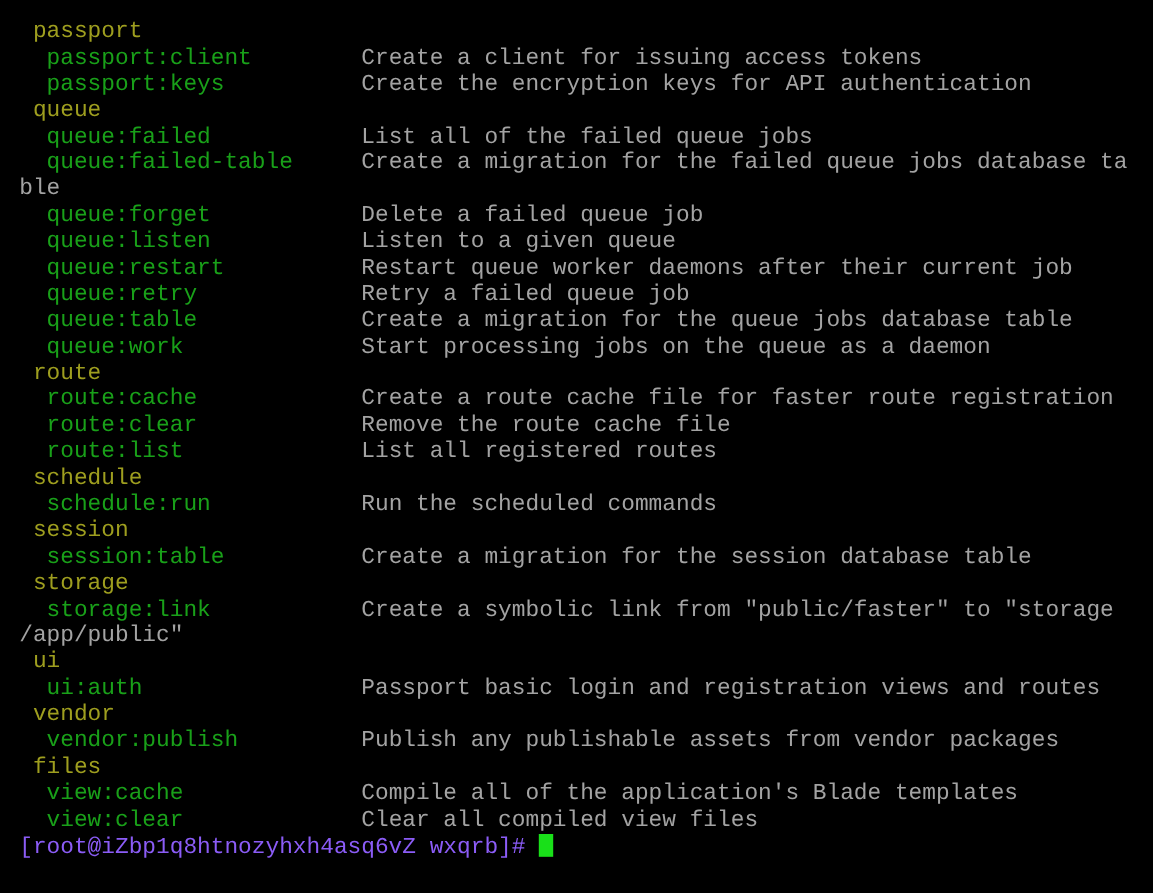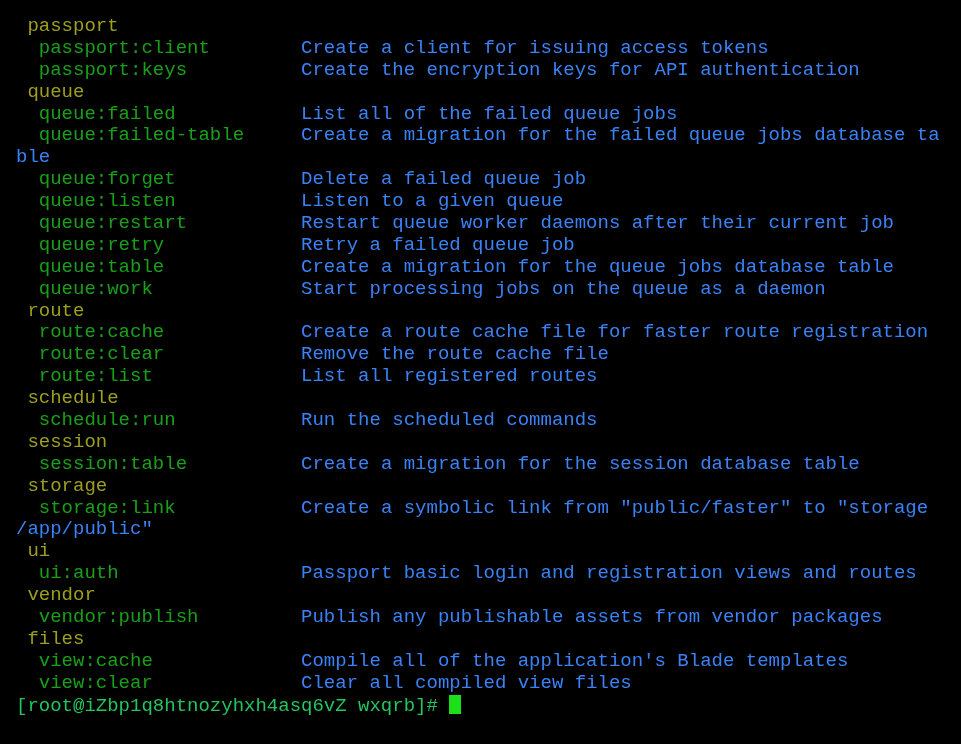--- a/index.html
+++ b/index.html
@@ -31,22 +31,22 @@
     white-space: pre;
     display: block;
     overflow: hidden;
   }
   .seg {
     white-space: pre;
     display: inline;
   }
   .c-header { color: #9e9e1f; }
   .c-cmd    { color: #19a019; }
-  .c-desc   { color: #3b82f6; }
-  .c-prompt { color: #22c55e; }
+  .c-desc   { color: #a3a3a3; }
+  .c-prompt { color: #8b5cf6; }
   .cursor {
     display: inline-block;
     width: 11.96px;
     height: 19px;
     background: #19e019;
     vertical-align: -3px;
   }
 </style>
 </head>
 <body>

